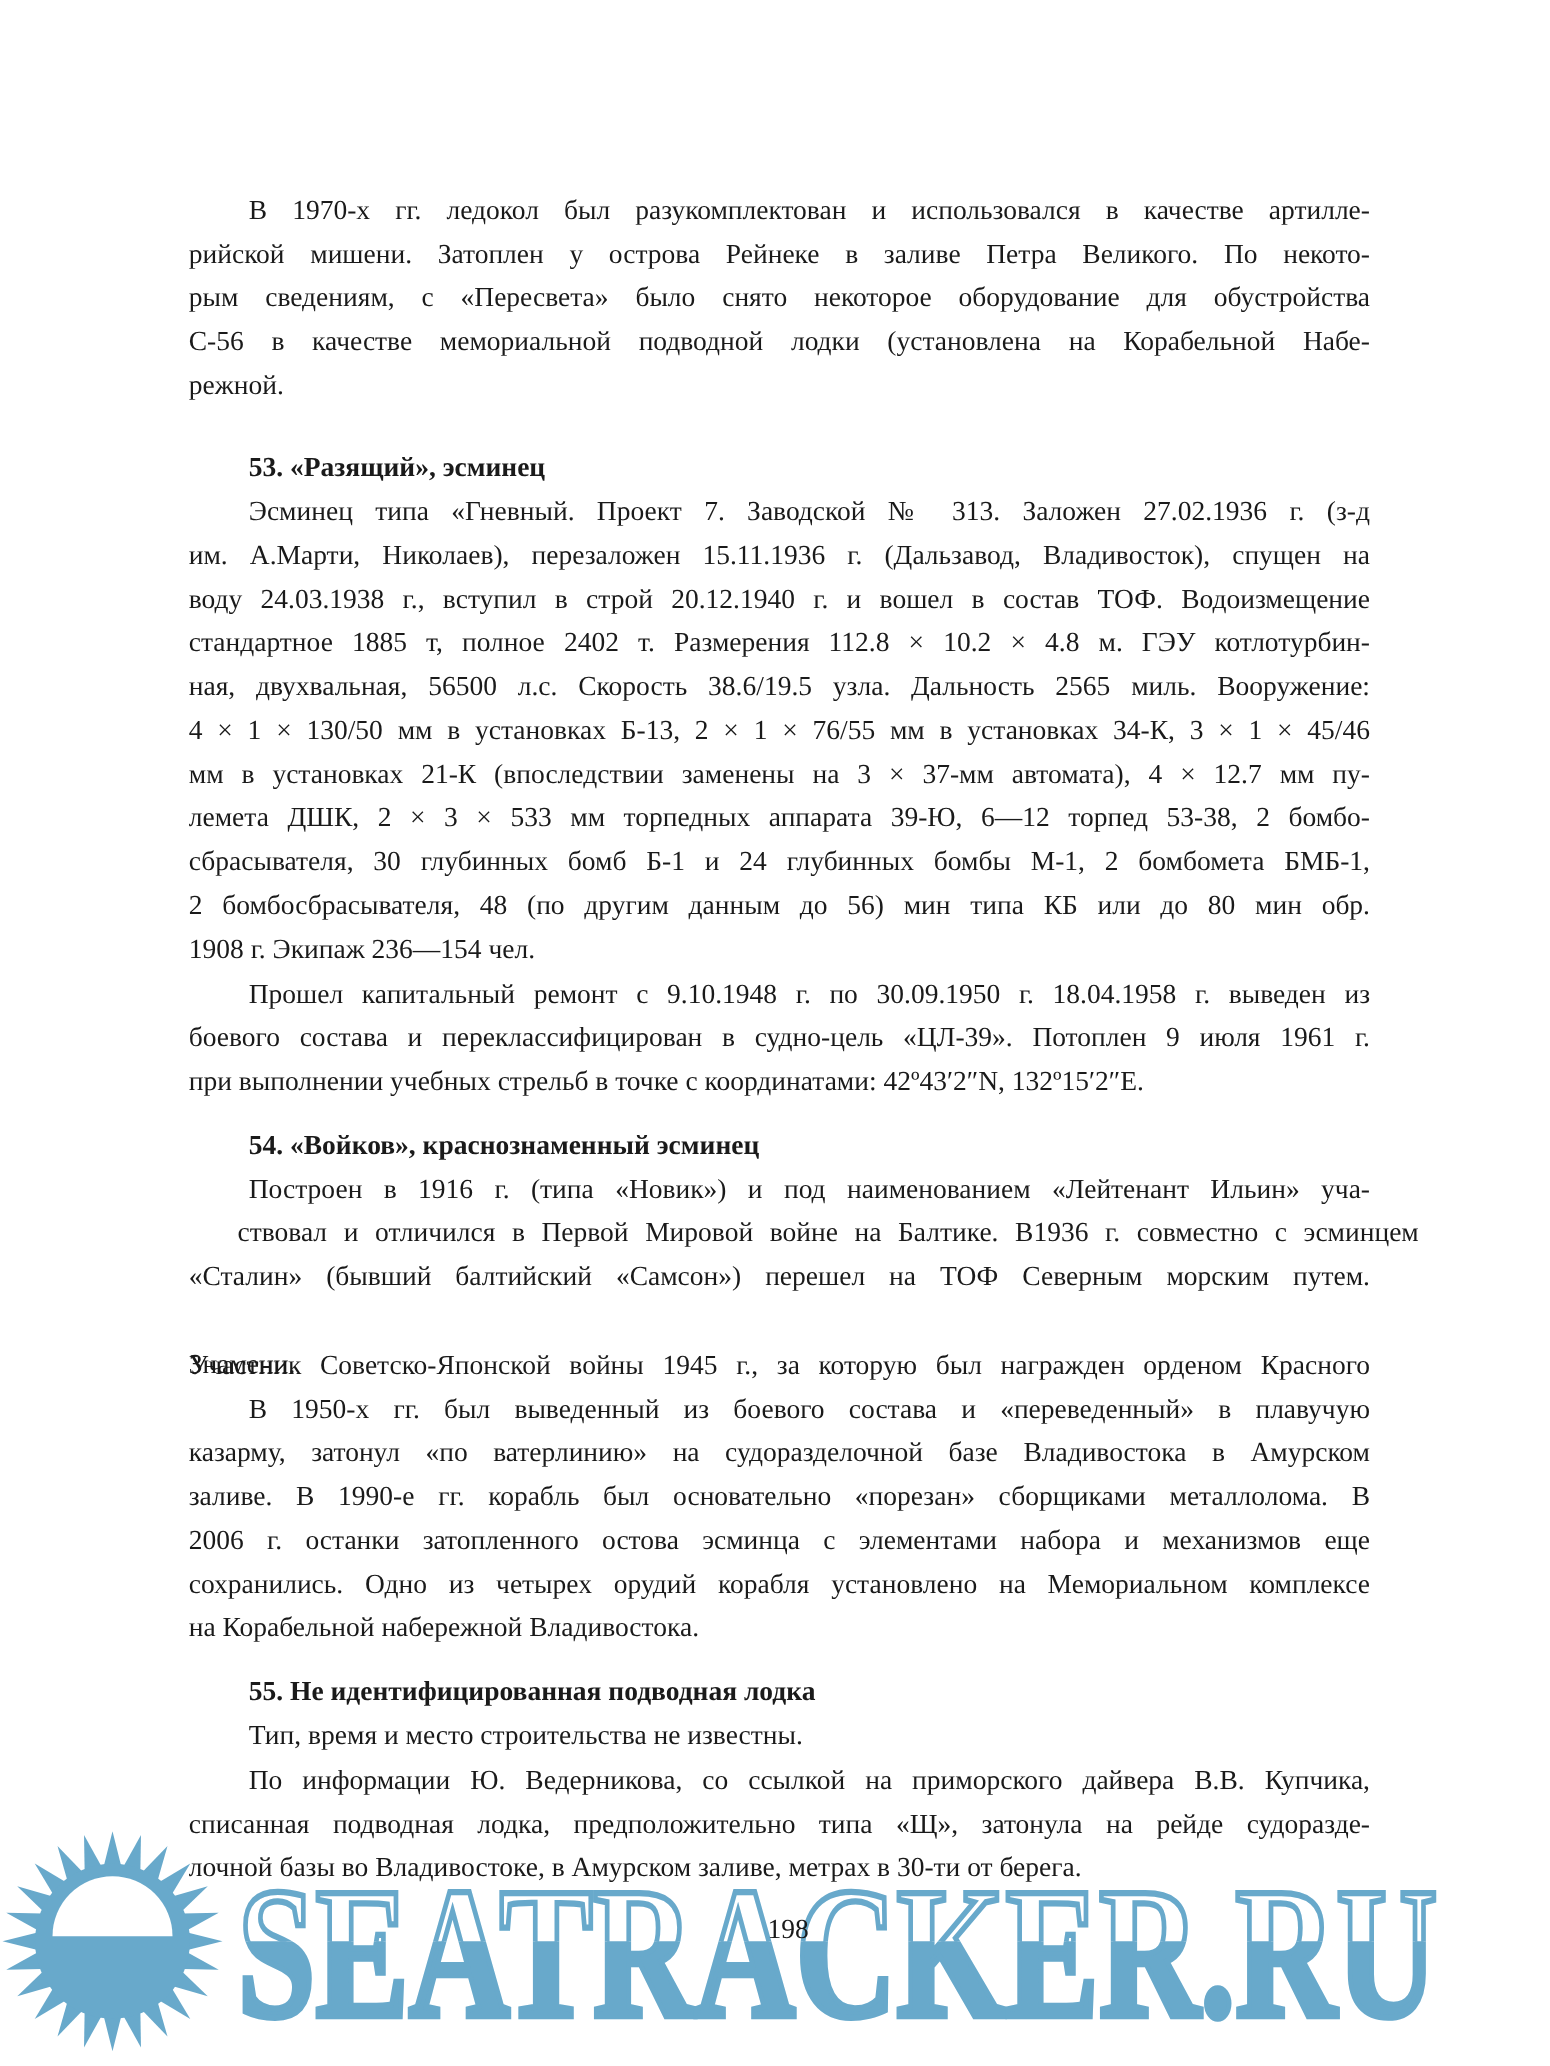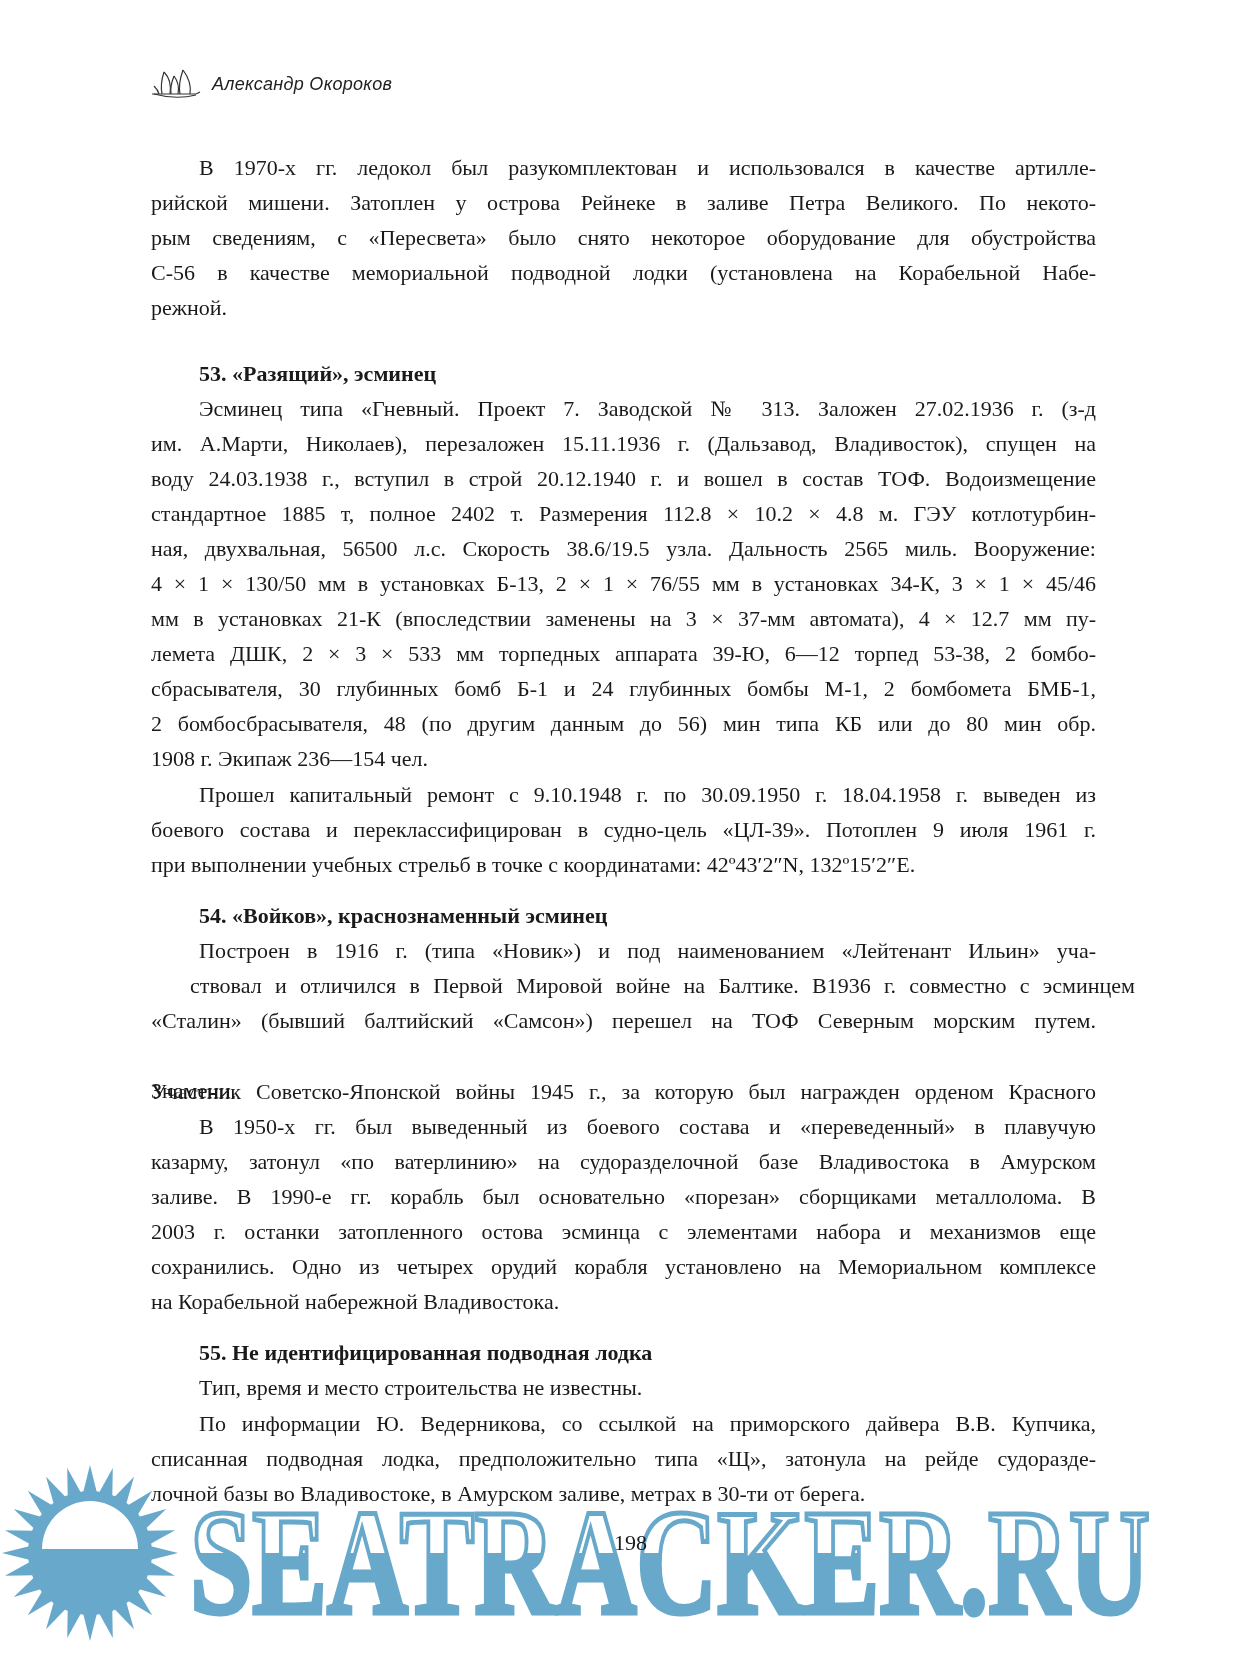--- a/index.html
+++ b/index.html
@@ -17,36 +17,20 @@
   .line.bold { font-weight: bold; text-align-last: left; }
 
   .watermark { position: absolute; left: 0; top: 1465px; width: 1240px; height: 188px; pointer-events: none; }
   .page-number { position: absolute; left: 614px; top: 1530px; font-family: "Liberation Serif", serif; font-size: 22px; color: #1a1a1a; }
 </style>
 </head>
 <body>
 
 <div class="page">
 
-  <div class="running-head">
-    <svg class="ship-logo" viewBox="0 0 52 36">
-      <g fill="none" stroke="#333" stroke-width="1.2">
-        <path d="M14 6 Q22 14 20 28"></path>
-        <path d="M14 6 Q10 18 12 28"></path>
-        <path d="M24 10 Q30 18 28 28"></path>
-        <path d="M24 10 Q20 20 21 28"></path>
-        <path d="M33 4 Q42 16 40 28"></path>
-        <path d="M33 4 Q28 18 30 28"></path>
-        <path d="M4 20 Q8 24 9 28"></path>
-        <path d="M2 28 L46 28 L50 26"></path>
-        <path d="M4 28 Q26 34 46 29"></path>
-      </g>
-    </svg>
-    <span class="author">Александр Окороков</span>
-  </div>
 
   <div class="text-block" style="top:152px;">
     <div class="line indent" style="top:0px;">В 1970-х гг. ледокол был разукомплектован и использовался в качестве артилле-</div>
     <div class="line" style="top:35px;">рийской мишени. Затоплен у острова Рейнеке в заливе Петра Великого. По некото-</div>
     <div class="line" style="top:70px;">рым сведениям, с «Пересвета» было снято некоторое оборудование для обустройства</div>
     <div class="line" style="top:105px;">С-56 в качестве мемориальной подводной лодки (установлена на Корабельной Набе-</div>
     <div class="line last" style="top:140px;">режной.</div>
   </div>
 
   <div class="text-block" style="top:358px;">
@@ -72,21 +56,21 @@
     <div class="line indent bold" style="top:0px;">54. «Войков», краснознаменный эсминец</div>
     <div class="line indent" style="top:35px;">Построен в 1916 г. (типа «Новик») и под наименованием «Лейтенант Ильин» уча-</div>
     <div class="line" style="top:70px;margin-left:39px;">ствовал и отличился в Первой Мировой войне на Балтике. В1936 г. совместно с эсминцем</div>
     <div class="line" style="top:105px;">«Сталин» (бывший балтийский «Самсон») перешел на ТОФ Северным морским путем.</div>
     <div class="line" style="top:140px;margin-top:36px;">Участник Советско-Японской войны 1945 г., за которую был награжден орденом Красного</div>
     <div class="line last" style="top:175px;">Знамени.</div>
 
     <div class="line indent" style="top:211px;">В 1950-х гг. был выведенный из боевого состава и «переведенный» в плавучую</div>
     <div class="line" style="top:246px;">казарму, затонул «по ватерлинию» на судоразделочной базе Владивостока в Амурском</div>
     <div class="line" style="top:281px;">заливе. В 1990-е гг. корабль был основательно «порезан» сборщиками металлолома. В</div>
-    <div class="line" style="top:316px;">2003 г. останки затопленного остова эсминца с элементами набора и механизмов еще</div>
+    <div class="line" style="top:316px;">2006 г. останки затопленного остова эсминца с элементами набора и механизмов еще</div>
     <div class="line" style="top:351px;">сохранились. Одно из четырех орудий корабля установлено на Мемориальном комплексе</div>
     <div class="line last" style="top:386px;">на Корабельной набережной Владивостока.</div>
   </div>
 
   <div class="text-block" style="top:1337px;">
     <div class="line indent bold" style="top:0px;">55. Не идентифицированная подводная лодка</div>
     <div class="line indent last" style="top:35px;">Тип, время и место строительства не известны.</div>
     <div class="line indent" style="top:71px;">По информации Ю. Ведерникова, со ссылкой на приморского дайвера В.В. Купчика,</div>
     <div class="line" style="top:106px;">списанная подводная лодка, предположительно типа «Щ», затонула на рейде судоразде-</div>
     <div class="line last" style="top:141px;">лочной базы во Владивостоке, в Амурском заливе, метрах в 30-ти от берега.</div>

